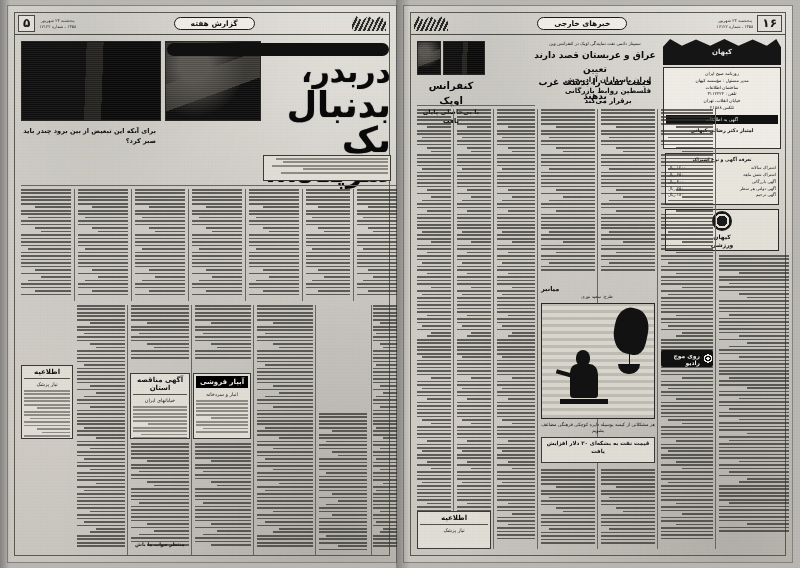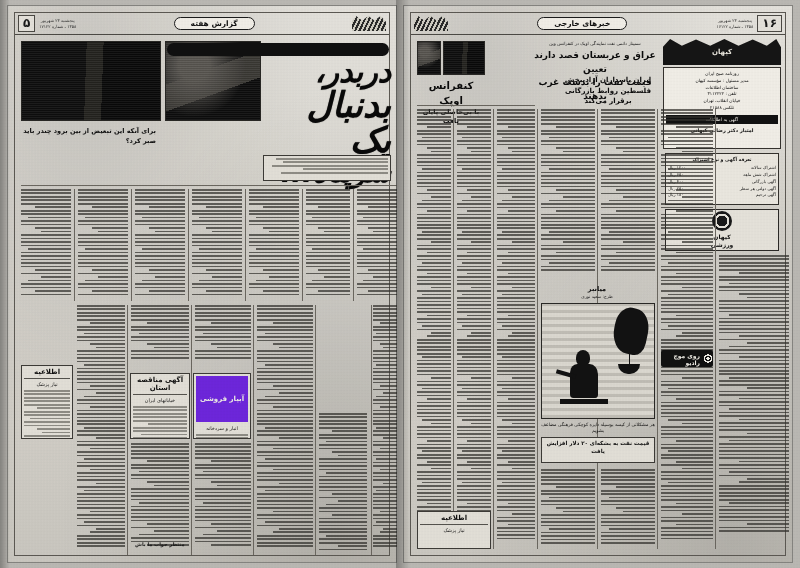--- a/index.html
+++ b/index.html
@@ -91,30 +91,29 @@
   .lines.faint > i{ opacity:.55; background:#4a4843; }
   .adbox{
     position:absolute; border:1px solid #3d3b37; background:#e0ddd5;
     padding:2px; overflow:hidden;
   }
   .adbox .cap{
     font-size:7px;font-weight:bold;text-align:center;color:#111;
     border-bottom:1px solid #55534e; padding-bottom:2px; margin-bottom:2px;
   }
   .adbox .cap.inv{
-    background:#6d28d9;color:#eceae3;border-bottom:none;padding:19px 0;margin-bottom:3px;
+    background:#000000;color:#eceae3;border-bottom:none;padding:2px 0;margin-bottom:3px;
   }
   .adbox .sub{ font-size:5px;text-align:center;color:#1b1b1b;margin-bottom:2px;line-height:1.4;}
 
   
   .feature{
     position:absolute; text-align:right; color:#0b0b0b;
     font-weight:bold; line-height:1.02; letter-spacing:-1px;
     text-shadow:0 0 1px rgba(0,0,0,.55);
-    font-style:italic;
   }
   .feature .l1{ font-size:30px; }
   .feature .l2{ font-size:35px; }
   .feature .l3{ font-size:28px; }
 
   .photo{
     position:absolute; overflow:hidden; border:1px solid #2a2926;
     background:#6d6a64;
   }
   .photo.dark{
@@ -1738,21 +1737,21 @@
             <i></i>
             <i></i>
             <i></i>
             <i></i>
             <i></i>
             <i></i>
             <i></i>
         </div>
       </div>
 
-      <div style="position:absolute; left:130px; top:272px; width:112px; text-align:center; font-size:6.5px; font-weight:bold; color:#111;">
+      <div style="position:absolute; left:130px; top:272px; width:112px; text-align:left; font-size:6.5px; font-weight:bold; color:#111;">
         <span>میانبر</span>
       </div>
       <div style="position:absolute; left:130px; top:281px; width:112px; text-align:center; font-size:4.4px; color:#1d1d1d;">
         <span>طرح: سعید نوری</span>
       </div>
 
       <div class="cartoon" style="left:130px; top:290px; width:114px; height:116px;">
         <div class="sky"></div>
 
         <div class="fig" style="right:6px; top:4px; width:34px; height:46px; border-radius:40% 48% 30% 50%; transform:rotate(12deg);"></div>

